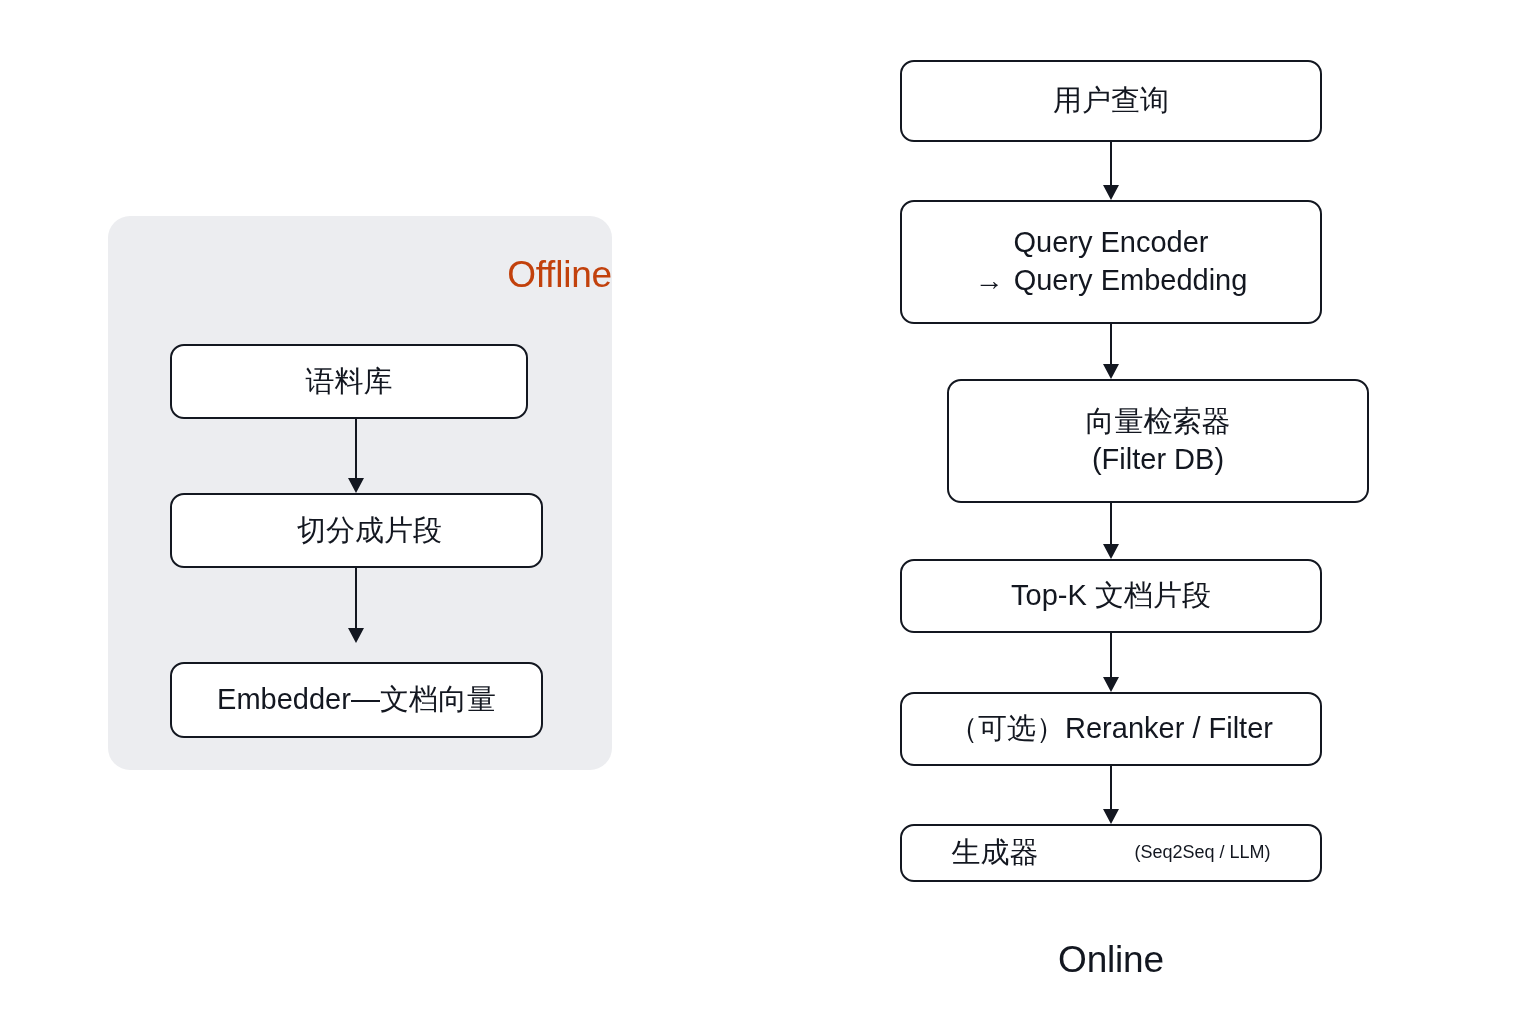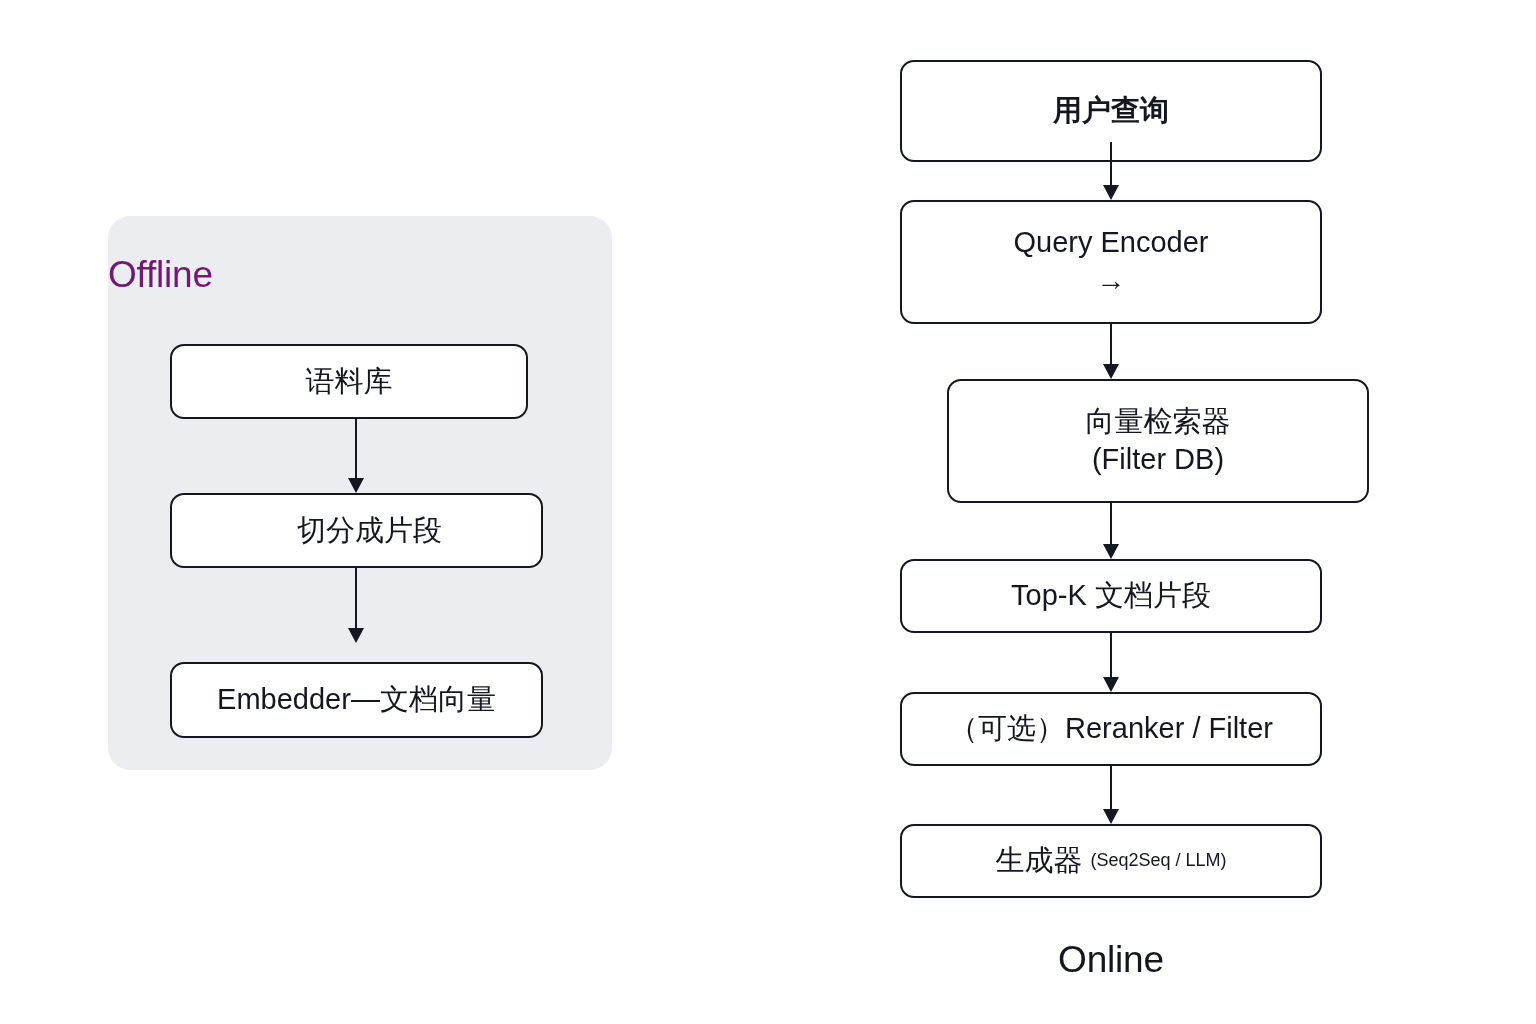--- a/index.html
+++ b/index.html
@@ -30,25 +30,25 @@
     height: 554px;
     background: #ecedf0;
     border-radius: 22px;
     box-sizing: border-box;
   }
   .offline-title {
     position: absolute;
     left: 0;
     top: 40px;
     width: 504px;
-    text-align: left;
+    text-align: right;
     font-size: 37px;
     font-weight: 400;
     letter-spacing: -0.2px;
-    color: #701a75;
+    color: #c2410c;
     line-height: 1;
   }
 
   
   .node {
     position: absolute;
     box-sizing: border-box;
     background: #ffffff;
     border: 2.4px solid #131720;
     border-radius: 14px;
@@ -63,26 +63,26 @@
     padding: 0 10px;
   }
   .node.two-line { line-height: 1.3; }
 
   
   .n-corpus   { left: 170px; top: 344px; width: 358px; height: 75px; }
   .n-chunk    { left: 170px; top: 493px; width: 373px; height: 75px; padding-left: 36px; }
   .n-embed    { left: 170px; top: 643px; width: 373px; height: 76px; margin-top: 19px; }
 
   
-  .n-query    { left: 900px; top: 60px;  width: 422px; height: 102px; font-weight: bold; }
+  .n-query    { left: 900px; top: 60px;  width: 422px; height: 82px; }
   .n-encoder  { left: 900px; top: 200px; width: 422px; height: 124px; }
   .n-vectordb { left: 900px; top: 379px; width: 422px; height: 124px; margin-left: 47px; }
   .n-topk     { left: 900px; top: 559px; width: 422px; height: 74px; }
   .n-rerank   { left: 900px; top: 692px; width: 422px; height: 74px; }
-  .n-gen      { left: 900px; top: 824px; width: 422px; height: 74px; }
+  .n-gen      { left: 900px; top: 824px; width: 422px; height: 58px; gap: 44px; }
 
   .node .line2-row {
     display: flex;
     align-items: center;
     justify-content: center;
     gap: 10px;
   }
   .gen-small { font-size: 18px; }
 
   
@@ -170,20 +170,21 @@
   <div class="arrow a-on-1">
     <div class="shaft"></div>
     <div class="head"></div>
   </div>
 
   <div class="node n-encoder two-line">
     <div>
       <div>Query Encoder</div>
       <div class="line2-row">
         <span>→</span>
+        <span>Query Embedding</span>
       </div>
     </div>
   </div>
 
   <div class="arrow a-on-2">
     <div class="shaft"></div>
     <div class="head"></div>
   </div>
 
   <div class="node n-vectordb two-line">

